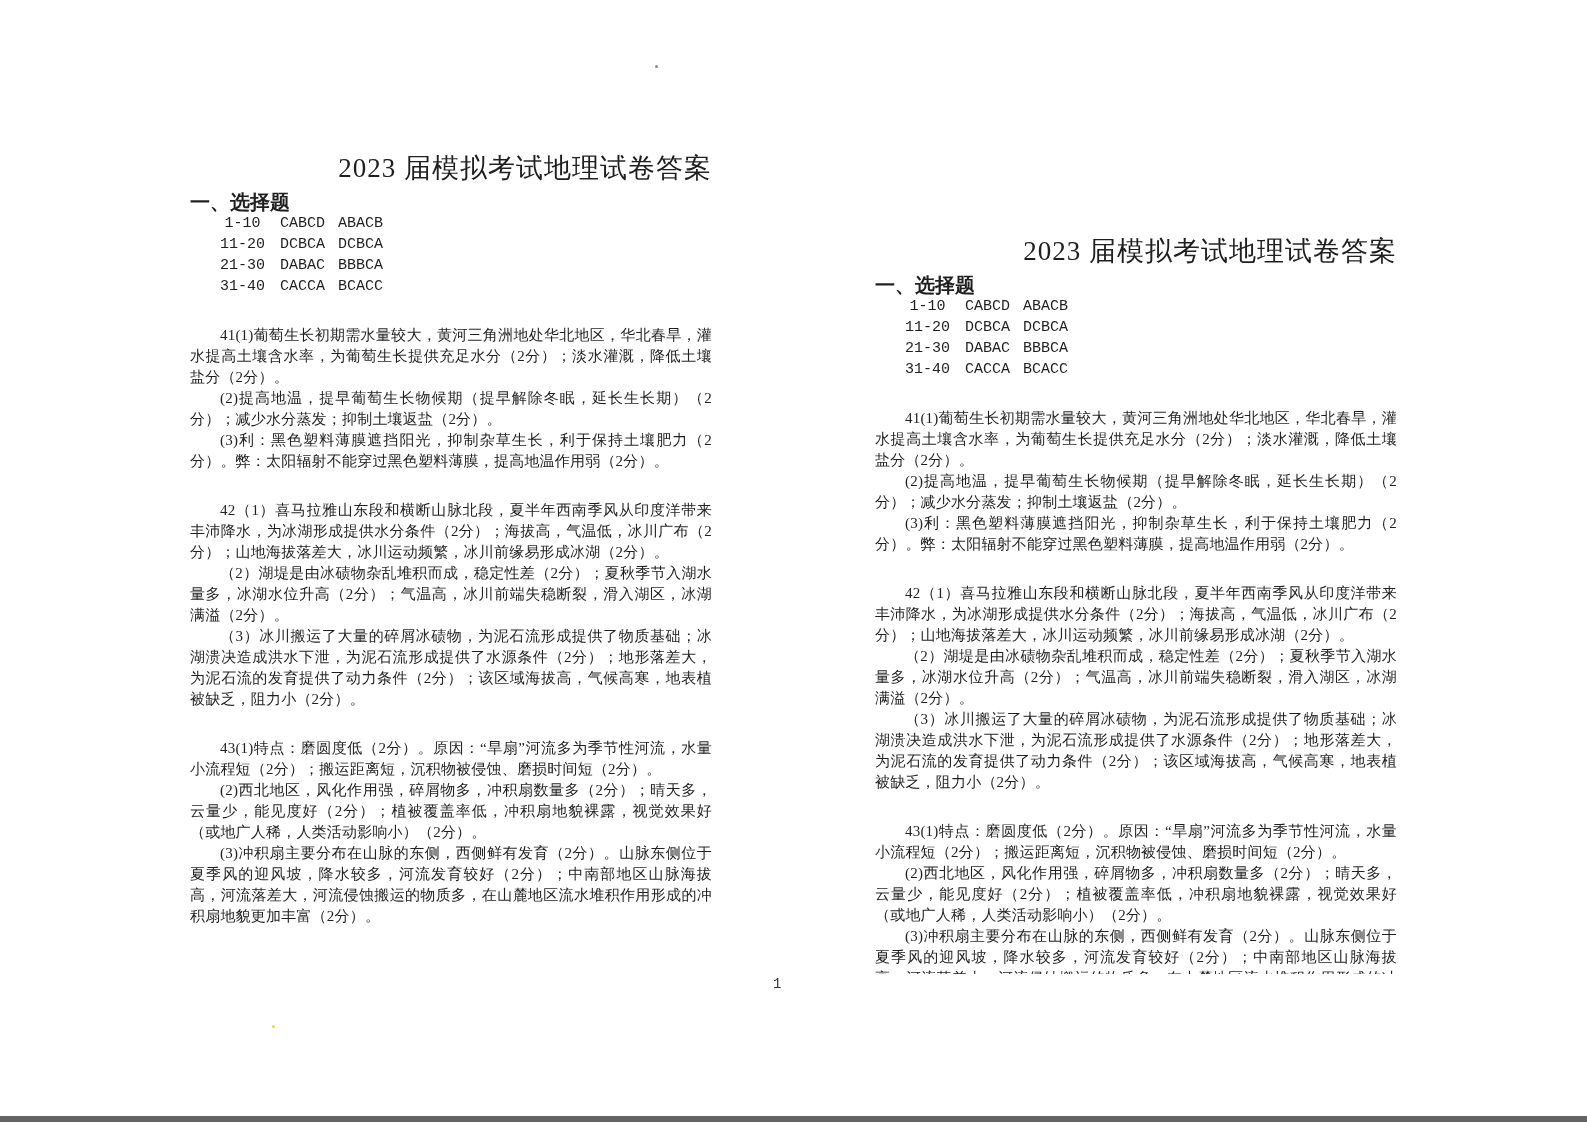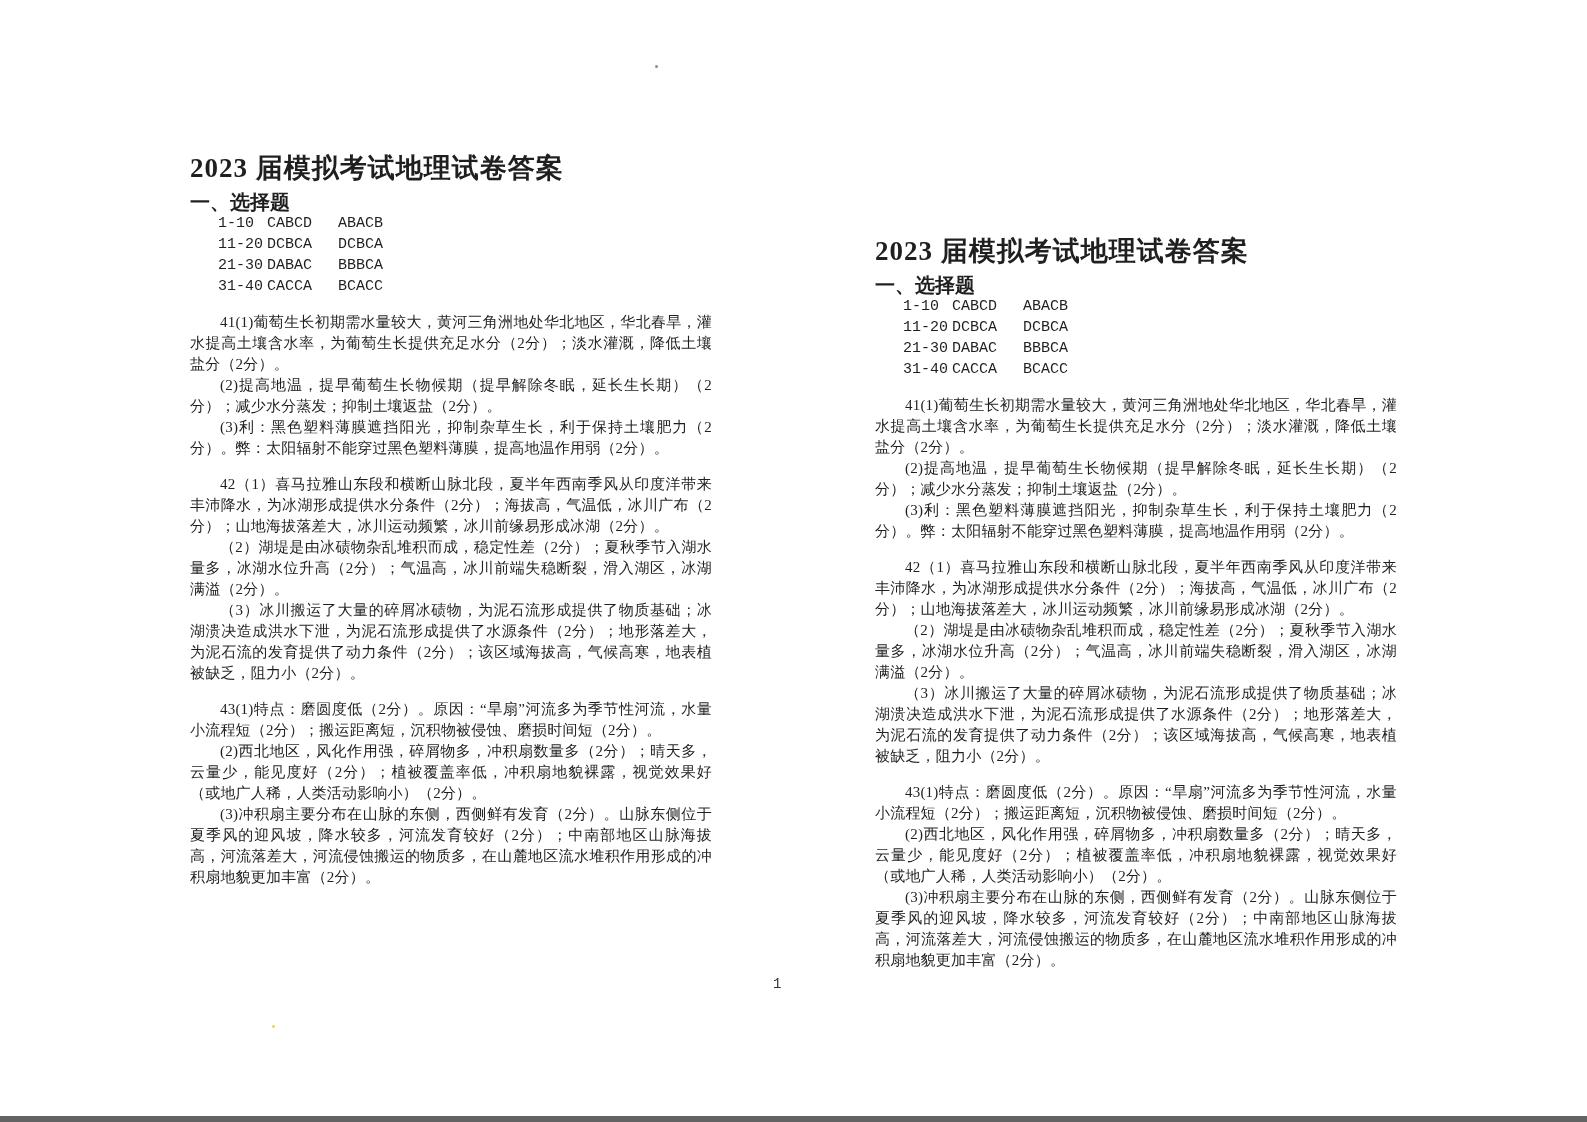--- a/index.html
+++ b/index.html
@@ -16,44 +16,44 @@
   .page-copy {
     position: absolute;
     width: 522px;
   }
   #page-left  { left: 190px; top: 152px; }
   #page-right { left: 875px; top: 235px; height: 739px; overflow: hidden; }
 
   .doc-title {
     font-size: 27px;
     line-height: 32px;
-    font-weight: 700;
-    text-align: left;
+    font-weight: 400;
+    text-align: right;
     letter-spacing: 1px;
     white-space: nowrap;
   }
 
   .section-heading {
     margin-top: 8px;
     font-size: 20px;
     line-height: 21px;
     font-weight: 700;
   }
 
   .answer-table {
     margin-left: 28px;
     font-family: "Liberation Mono", "DejaVu Sans Mono", monospace;
     font-size: 15px;
     line-height: 21px;
   }
-  .answer-row { display: flex; }
+  .answer-row { display: flex; text-align: center; }
   .a-range { width: 49px; }
   .a-g1    { width: 71px; }
 
-  .para-block { margin-top: 15px; }
+  .para-block { margin-top: 28px; }
   .para-block p {
     margin: 0;
     font-size: 15px;
     line-height: 21px;
     text-align: justify;
     text-justify: inter-ideograph;
     text-indent: 2em;
     letter-spacing: 0.2px;
   }
 

